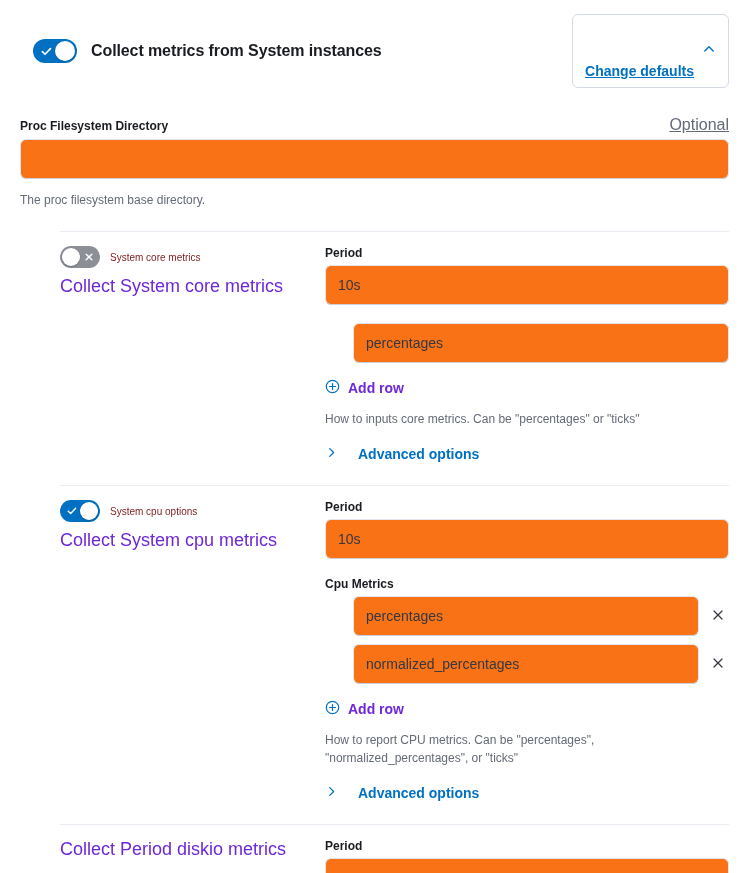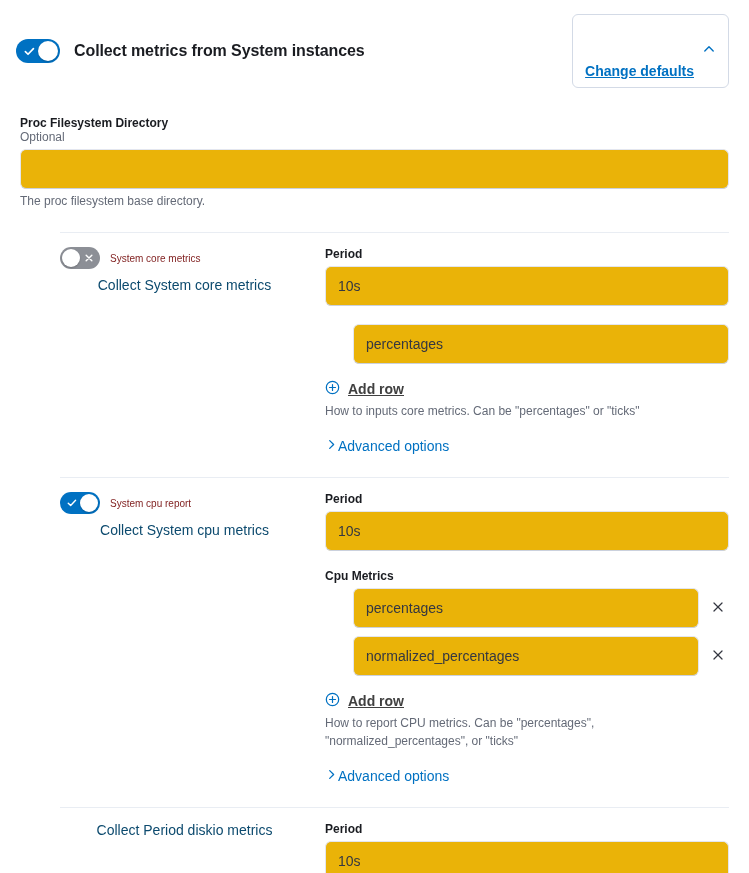--- a/index.html
+++ b/index.html
@@ -10,21 +10,21 @@
     font-family: "Liberation Sans", sans-serif;
     color: #343741;
     overflow: hidden;
   }
   .page { position: relative; width: 749px; height: 873px; }
 
   
   .header {
     display: flex;
     align-items: center;
-    padding: 14px 20px 14px 16px;
+    padding: 14px 20px 14px 33px;
     gap: 14px;
   }
   .header-title {
     font-size: 16px;
     font-weight: bold;
     color: #1a1c21;
     letter-spacing: -0.1px;
     flex: 1;
   }
 
@@ -115,64 +115,63 @@
     display: flex;
     align-items: center;
     gap: 10px;
     margin-bottom: 8px;
   }
   .toggle-label {
     font-size: 10px;
     color: #7f1d1d;
   }
   .toggle-desc {
-    font-size: 14px;
-    color: #0c4a6e;
+    font-size: 18px;
+    color: #6d28d9;
     padding-left: 0;
-    text-align: center;
   }
 
   
   .field { margin-bottom: 0; }
   .field-header {
     display: flex;
     justify-content: space-between;
     align-items: baseline;
     margin-bottom: 5px;
-    flex-direction: column;
   }
   .field-label {
     font-size: 12px;
     font-weight: bold;
     color: #1a1c21;
   }
   .field-optional {
-    font-size: 12px;
+    font-size: 16px;
     color: #646a77;
     font-weight: normal;
+    text-decoration: underline;
   }
   .input {
     width: 100%;
     height: 40px;
-    background: #eab308;
+    background: #f97316;
     border: 1px solid #e3e6ef;
     border-bottom: 1px solid #cbd1dd;
     border-radius: 6px;
     font-size: 14px;
     color: #343741;
     padding: 0 12px;
     font-family: "Liberation Sans", sans-serif;
     outline: none;
   }
   .input::placeholder { color: #a4a8b5; }
   .help-text {
     font-size: 12px;
     color: #646a77;
     line-height: 18px;
-    margin-top: 3px;
+    margin-top: 12px;
   }
   .field-gap { height: 18px; }
 
   .input-row {
     display: flex;
     align-items: center;
     gap: 8px;
     margin-bottom: 8px;
     padding-left: 28px;
   }
@@ -183,36 +182,35 @@
     display: flex; align-items: center; justify-content: center;
     color: #343741;
     cursor: pointer;
     background: none; border: none; padding: 0;
   }
 
   .add-row {
     display: inline-flex;
     align-items: center;
     gap: 8px;
-    color: #404040;
+    color: #6d28d9;
     font-size: 14px;
     font-weight: bold;
     margin-top: 8px;
     cursor: pointer;
-    text-decoration: underline;
   }
   .add-row .plus { color: #0071c2; display: block; }
 
   .advanced {
     display: inline-flex;
     align-items: center;
-    gap: 0;
+    gap: 20px;
     color: #0071c2;
     font-size: 14px;
-    font-weight: normal;
+    font-weight: bold;
     margin-top: 18px;
     cursor: pointer;
   }
   .advanced .chev-right { color: #0071c2; display: block; }
 
   .divider {
     height: 1px;
     background: #e9edf3;
     margin: 22px 0 0 40px;
   }
@@ -314,21 +312,21 @@
       <div class="left-col">
         <div class="toggle-line">
           <div class="switch small on">
             <span class="mark">
               <svg width="10" height="10" viewBox="0 0 12 12">
                   <path d="M1.5 6.2 L4.4 9 L10.3 2.8" stroke="#ffffff" stroke-width="1.7" fill="none" stroke-linecap="round" stroke-linejoin="round"></path>
                 </svg>
             </span>
             <span class="knob"></span>
           </div>
-          <span class="toggle-label">System cpu report</span>
+          <span class="toggle-label">System cpu options</span>
         </div>
         <div class="toggle-desc">Collect System cpu metrics</div>
       </div>
       <div class="right-col">
         <div class="field">
           <div class="field-header">
             <span class="field-label">Period</span>
           </div>
           <input class="input" type="text" value="10s" style="">
         </div>

